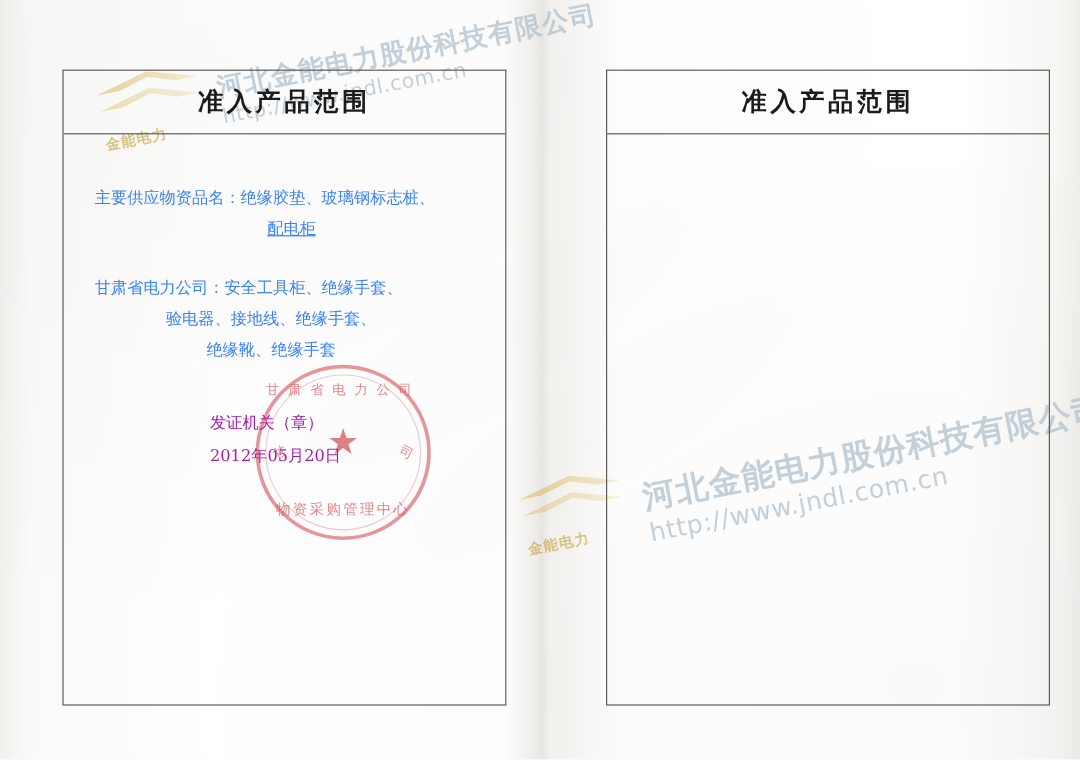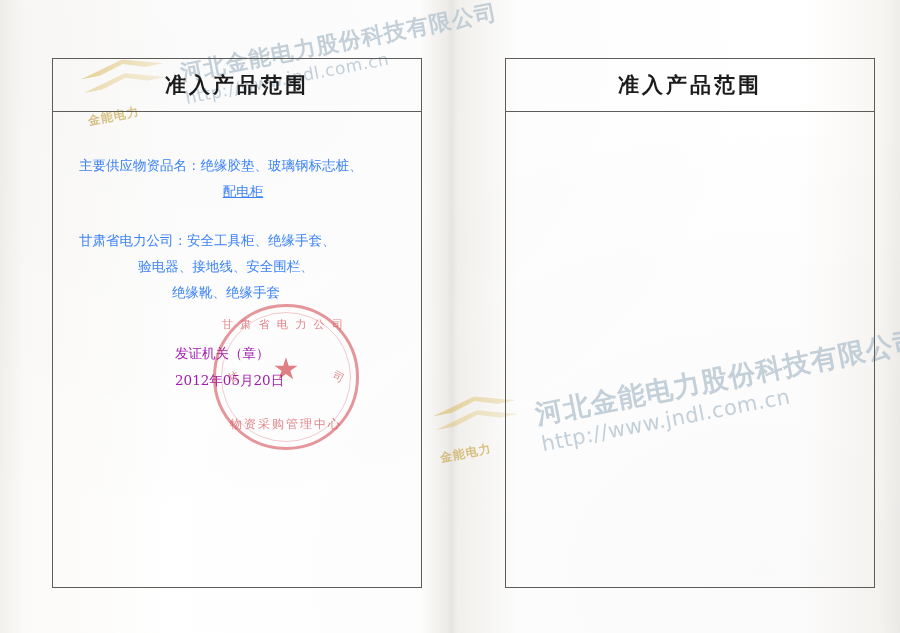--- a/index.html
+++ b/index.html
@@ -271,21 +271,21 @@
 
     <div class="body-area">
 
       <div class="field-block">
         <span class="field-label">主要供应物资品名：</span><span class="field-value">绝缘胶垫、玻璃钢标志桩、</span>
         <span class="field-cont indent1">配电柜</span>
       </div>
 
       <div class="field-block">
         <span class="field-label">甘肃省电力公司：</span><span class="field-value">安全工具柜、绝缘手套、</span>
-        <span class="field-cont">验电器、接地线、安全围栏、</span>
+        <span class="field-cont">验电器、接地线、绝缘手套、</span>
         <span class="field-cont">绝缘靴、绝缘手套</span>
       </div>
 
       <div class="issuer-block">
         <div class="issuer-line">发证机关（章）</div>
         <div class="issuer-line">2012年05月20日</div>
       </div>
 
     </div>
 

